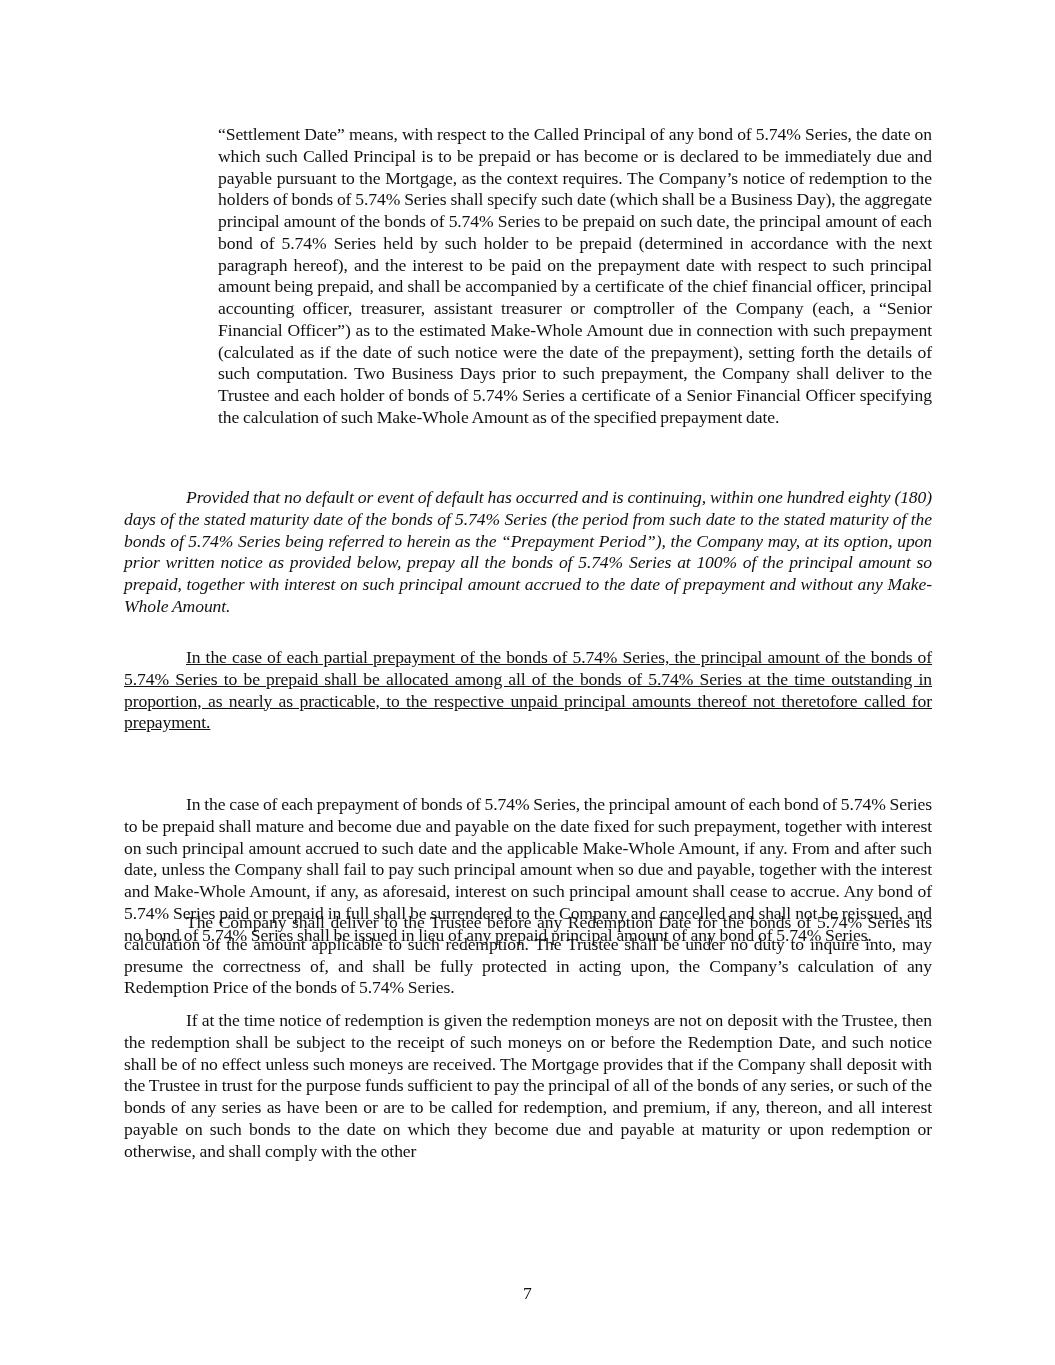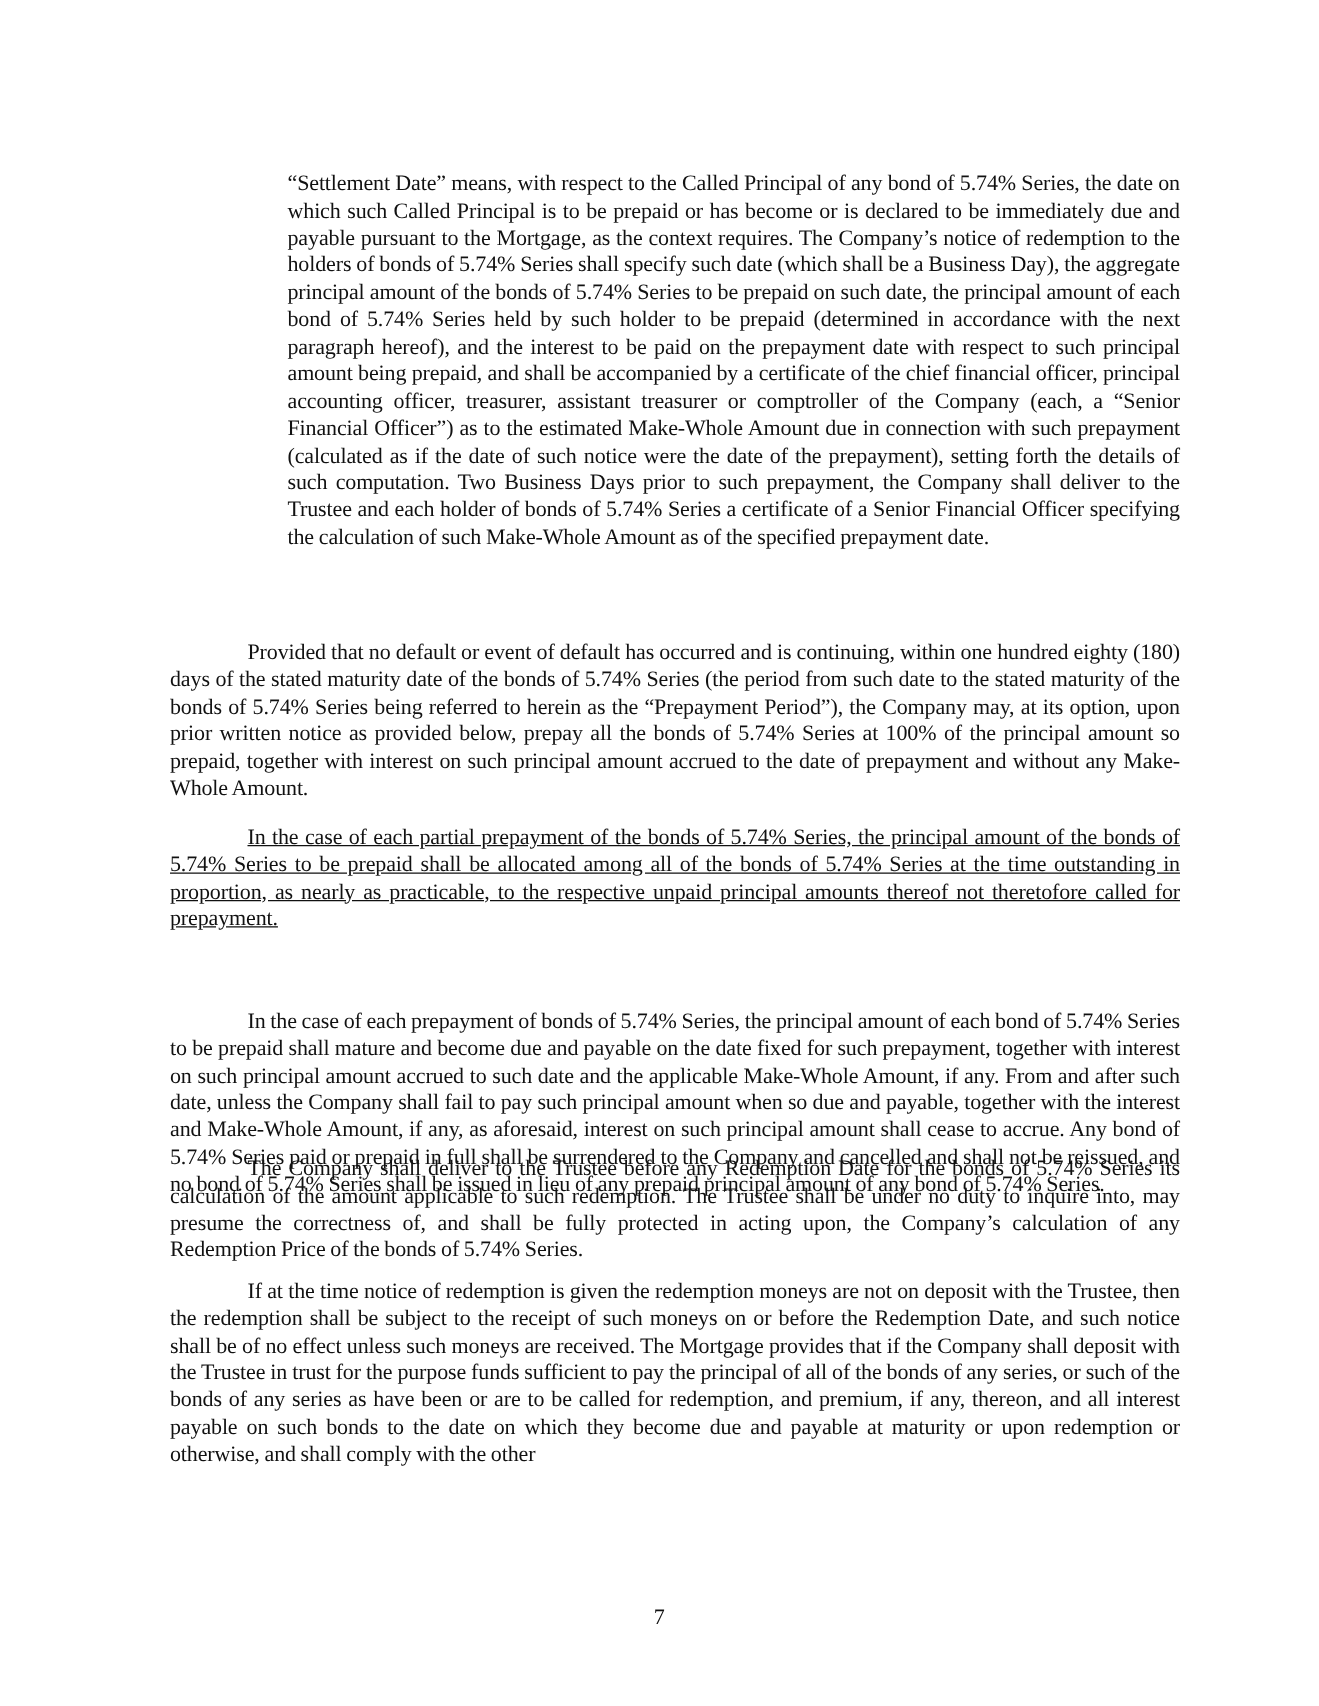--- a/index.html
+++ b/index.html
@@ -17,38 +17,38 @@
     }
     .page {
       position: absolute;
       left: 0;
       top: 0;
       width: 1055px;
       height: 1365px;
     }
     .para {
       position: absolute;
-      margin: 12px;
+      margin: 0;
       font-size: 17.6px;
       line-height: 21.75px;
       text-align: justify;
       letter-spacing: -0.1px;
       word-spacing: -0.5px;
     }
     .para-block {
       left: 218px;
       width: 714px;
     }
     .para-body {
       left: 124px;
       width: 808px;
       text-indent: 62px;
     }
     #p1 { top: 124px; }
-    #p2 { top: 499px; }
+    #p2 { top: 487px; font-style: italic; }
     #p3 { top: 647px; text-decoration: underline; }
     #p4 { top: 794px; }
     #p5 { top: 912px; }
     #p6 { top: 1010px; }
     .page-number {
       position: absolute;
       top: 1282px;
       left: 0;
       width: 1055px;
       text-align: center;

